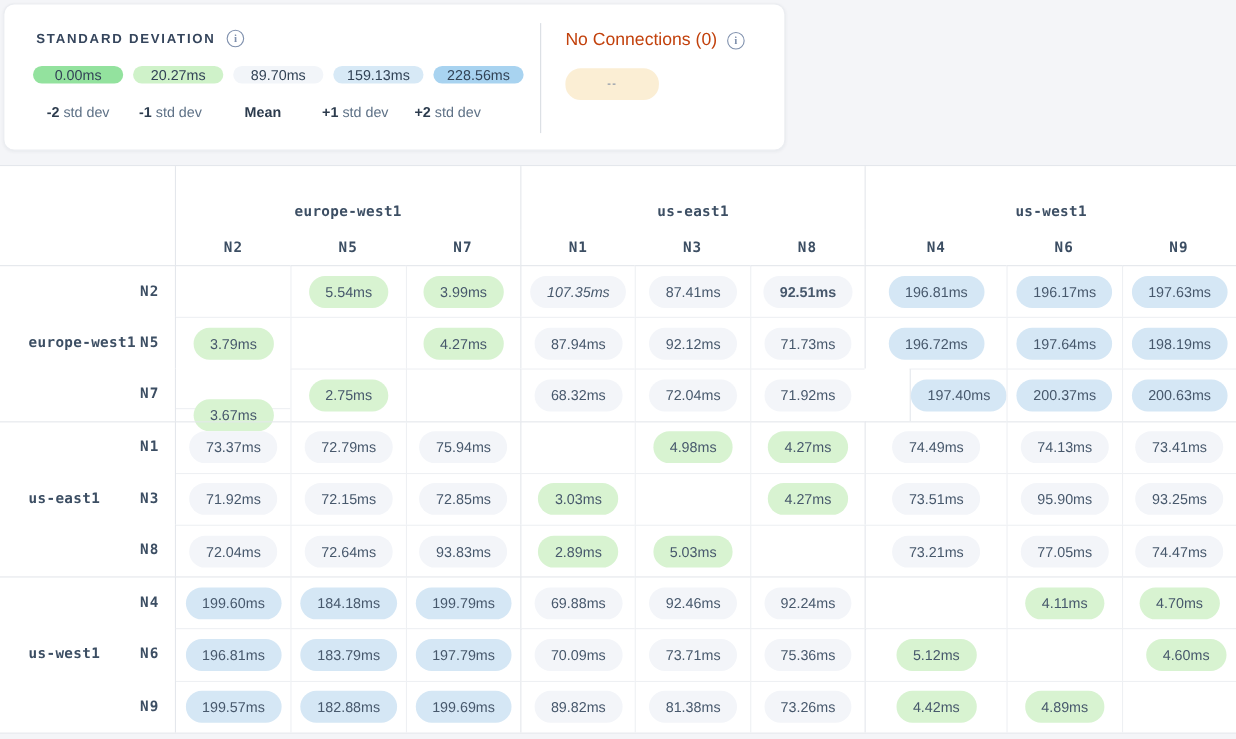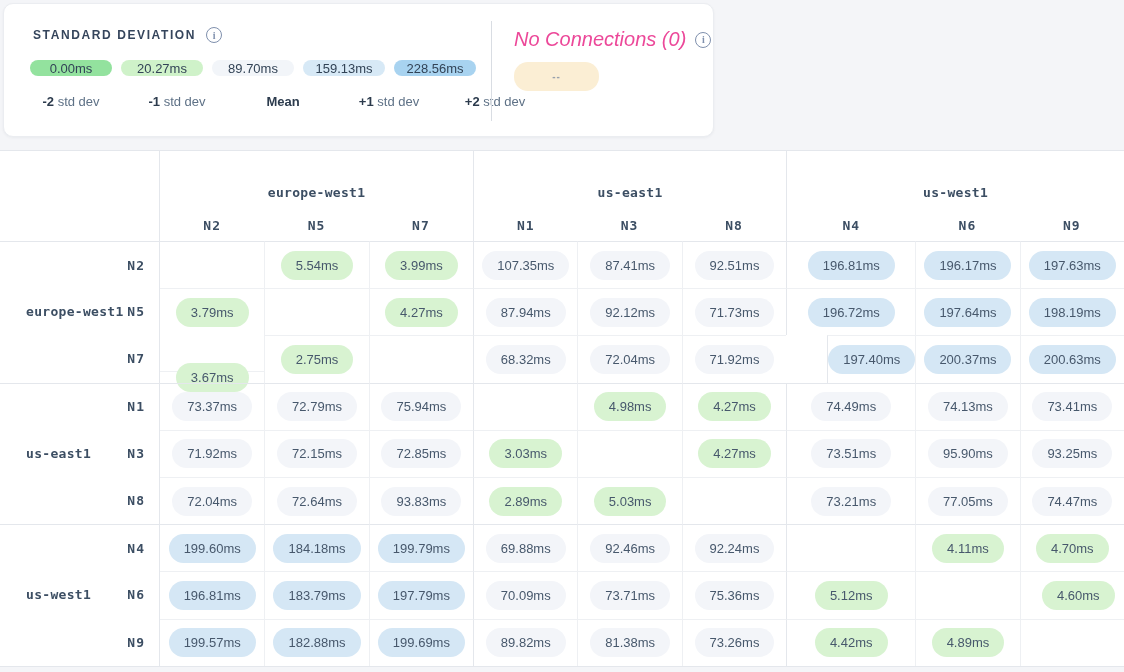--- a/index.html
+++ b/index.html
@@ -29,31 +29,31 @@
     color:#7f90ad; font-size:10px; font-weight:700;
     display:inline-flex; align-items:center; justify-content:center;
     font-family:"Liberation Serif", serif; cursor:pointer; flex:0 0 auto;
   }
   .legend-pills { position:absolute; left:26px; top:56px; display:flex; gap:9px; }
   .leg-pill {
     width:82px; height:16px; border-radius:13px;
     display:flex; align-items:center; justify-content:center;
     font-size:13px; color:#324356;
   }
-  .legend-labels { position:absolute; left:26px; top:90px; display:flex; gap:24px; }
+  .legend-labels { position:absolute; left:26px; top:90px; display:flex; gap:2px; }
   .leg-label { width:82px; text-align:center; font-size:13px; white-space:nowrap; }
   .leg-label .b { font-weight:700; color:#2c3b4d; }
   .leg-label .r { color:#5e7186; }
   .card-divider {
     position:absolute; left:487px; top:17px; width:1px; height:100px; background:#d9dde3;
   }
   .nc-title-row {
     position:absolute; left:510px; top:24px; display:flex; align-items:center; gap:9px;
   }
-  .nc-title { font-size:20px; color:#ec4899;font-style:italic; }
+  .nc-title { font-size:16px; color:#c2410c; }
   .nc-pill {
     position:absolute; left:510px; top:58px; width:85px; height:29px; border-radius:14px;
     display:flex; align-items:center; justify-content:center;
     font-size:10px; font-weight:700; letter-spacing:1px; color:#98a1ac;
   }
 
   
   .matrix {
     position:absolute; left:0; top:150px; width:1124px; height:517px;
     background:#ffffff;
@@ -154,27 +154,27 @@
       <span class="region"></span>
       <span class="node">N2</span>
     </div>
     <div class="datacell bgt" style="grid-area: 3 / 2;"></div>
     <div class="datacell bil bgt" style="grid-area: 3 / 3;">
       <span class="pill green">5.54ms</span>
     </div>
     <div class="datacell bil bgt" style="grid-area: 3 / 4;">
       <span class="pill green">3.99ms</span>
     </div>
-    <div class="datacell bgl bgt" style="grid-area: 3 / 5;">
+    <div class="datacell bgl bgt" style="grid-area: 3 / 5; font-style: italic;">
       <span class="pill gray">107.35ms</span>
     </div>
     <div class="datacell bil bgt" style="grid-area: 3 / 6;">
       <span class="pill gray">87.41ms</span>
     </div>
-    <div class="datacell bil bgt" style="grid-area: 3 / 7;">
+    <div class="datacell bil bgt" style="grid-area: 3 / 7; font-weight: bold;">
       <span class="pill gray">92.51ms</span>
     </div>
     <div class="datacell bgl bgt" style="grid-area: 3 / 8;">
       <span class="pill blue">196.81ms</span>
     </div>
     <div class="datacell bil bgt" style="grid-area: 3 / 9;">
       <span class="pill blue">196.17ms</span>
     </div>
     <div class="datacell bil bgt" style="grid-area: 3 / 10;">
       <span class="pill blue">197.63ms</span>

